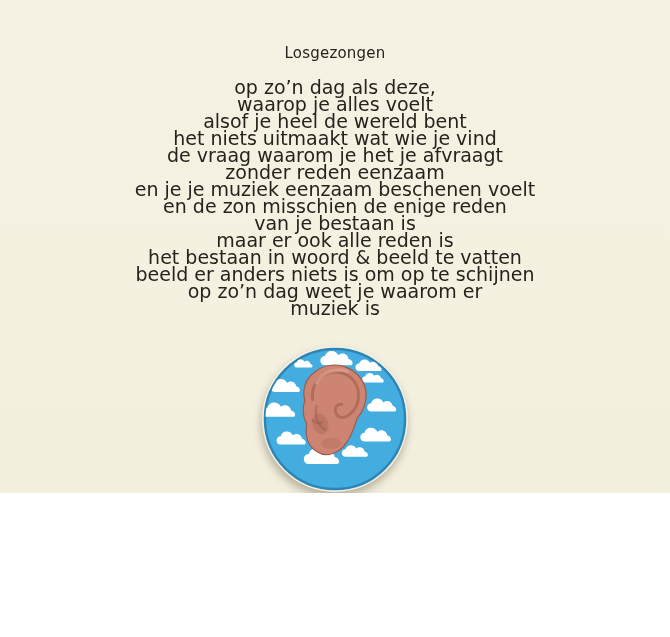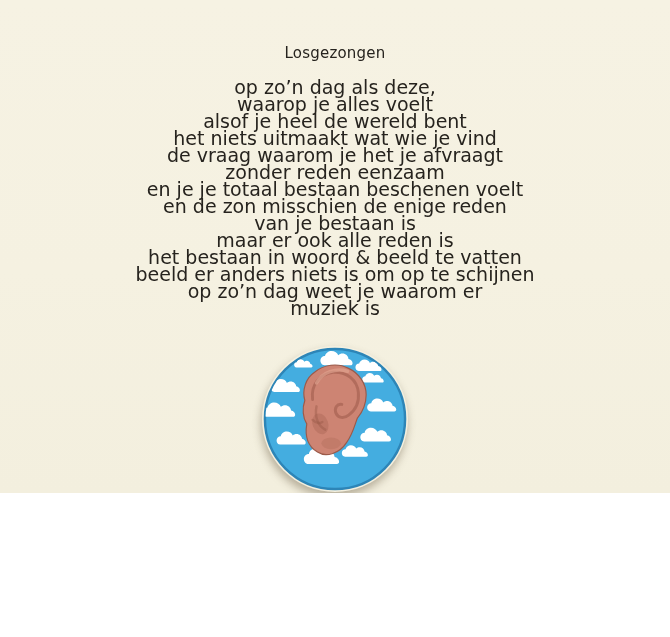--- a/index.html
+++ b/index.html
@@ -56,21 +56,21 @@
 
   <h1 class="poem-title">Losgezongen</h1>
 
   <div class="poem-body">
       <div class="poem-line">op zo’n dag als deze,</div>
       <div class="poem-line">waarop je alles voelt</div>
       <div class="poem-line">alsof je heel de wereld bent</div>
       <div class="poem-line">het niets uitmaakt wat wie je vind</div>
       <div class="poem-line">de vraag waarom je het je afvraagt</div>
       <div class="poem-line">zonder reden eenzaam</div>
-      <div class="poem-line">en je je totaal bestaan beschenen voelt</div>
+      <div class="poem-line">en je je muziek eenzaam beschenen voelt</div>
       <div class="poem-line">en de zon misschien de enige reden</div>
       <div class="poem-line">van je bestaan is</div>
       <div class="poem-line">maar er ook alle reden is</div>
       <div class="poem-line">het bestaan in woord &amp; beeld te vatten</div>
       <div class="poem-line">beeld er anders niets is om op te schijnen</div>
       <div class="poem-line">op zo’n dag weet je waarom er</div>
       <div class="poem-line">muziek is</div>
     </div>
 
   <div class="badge">

